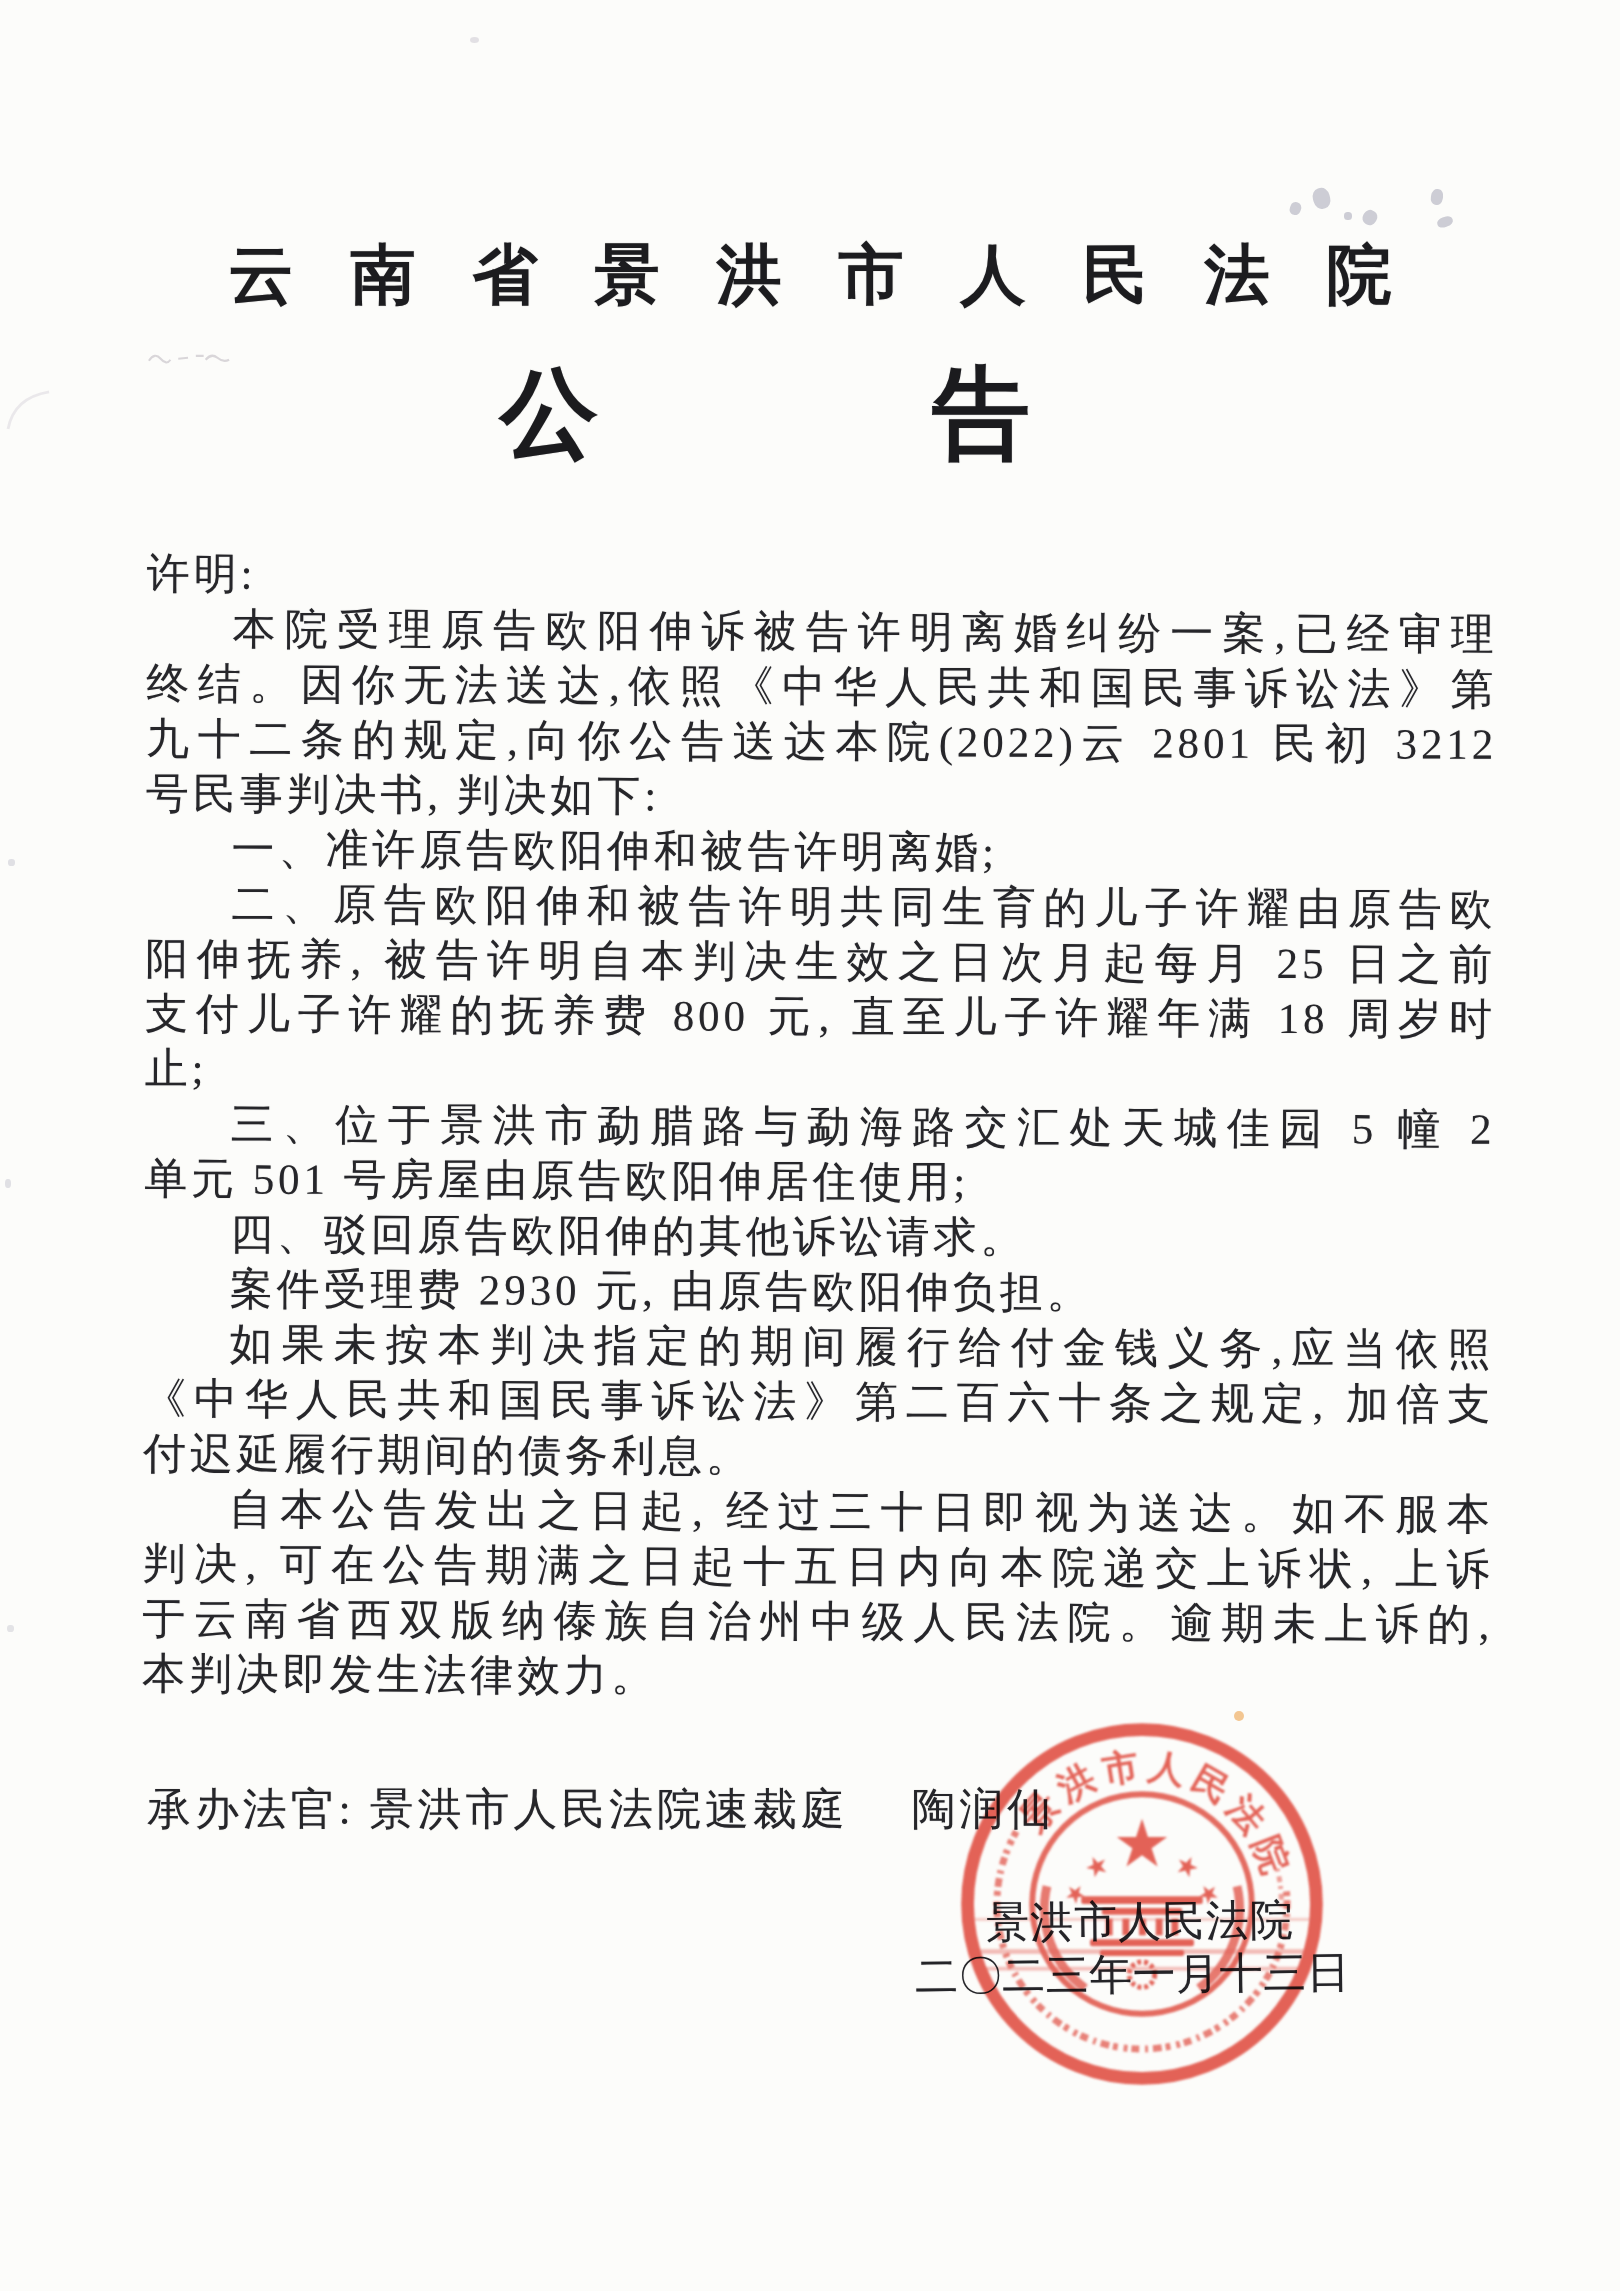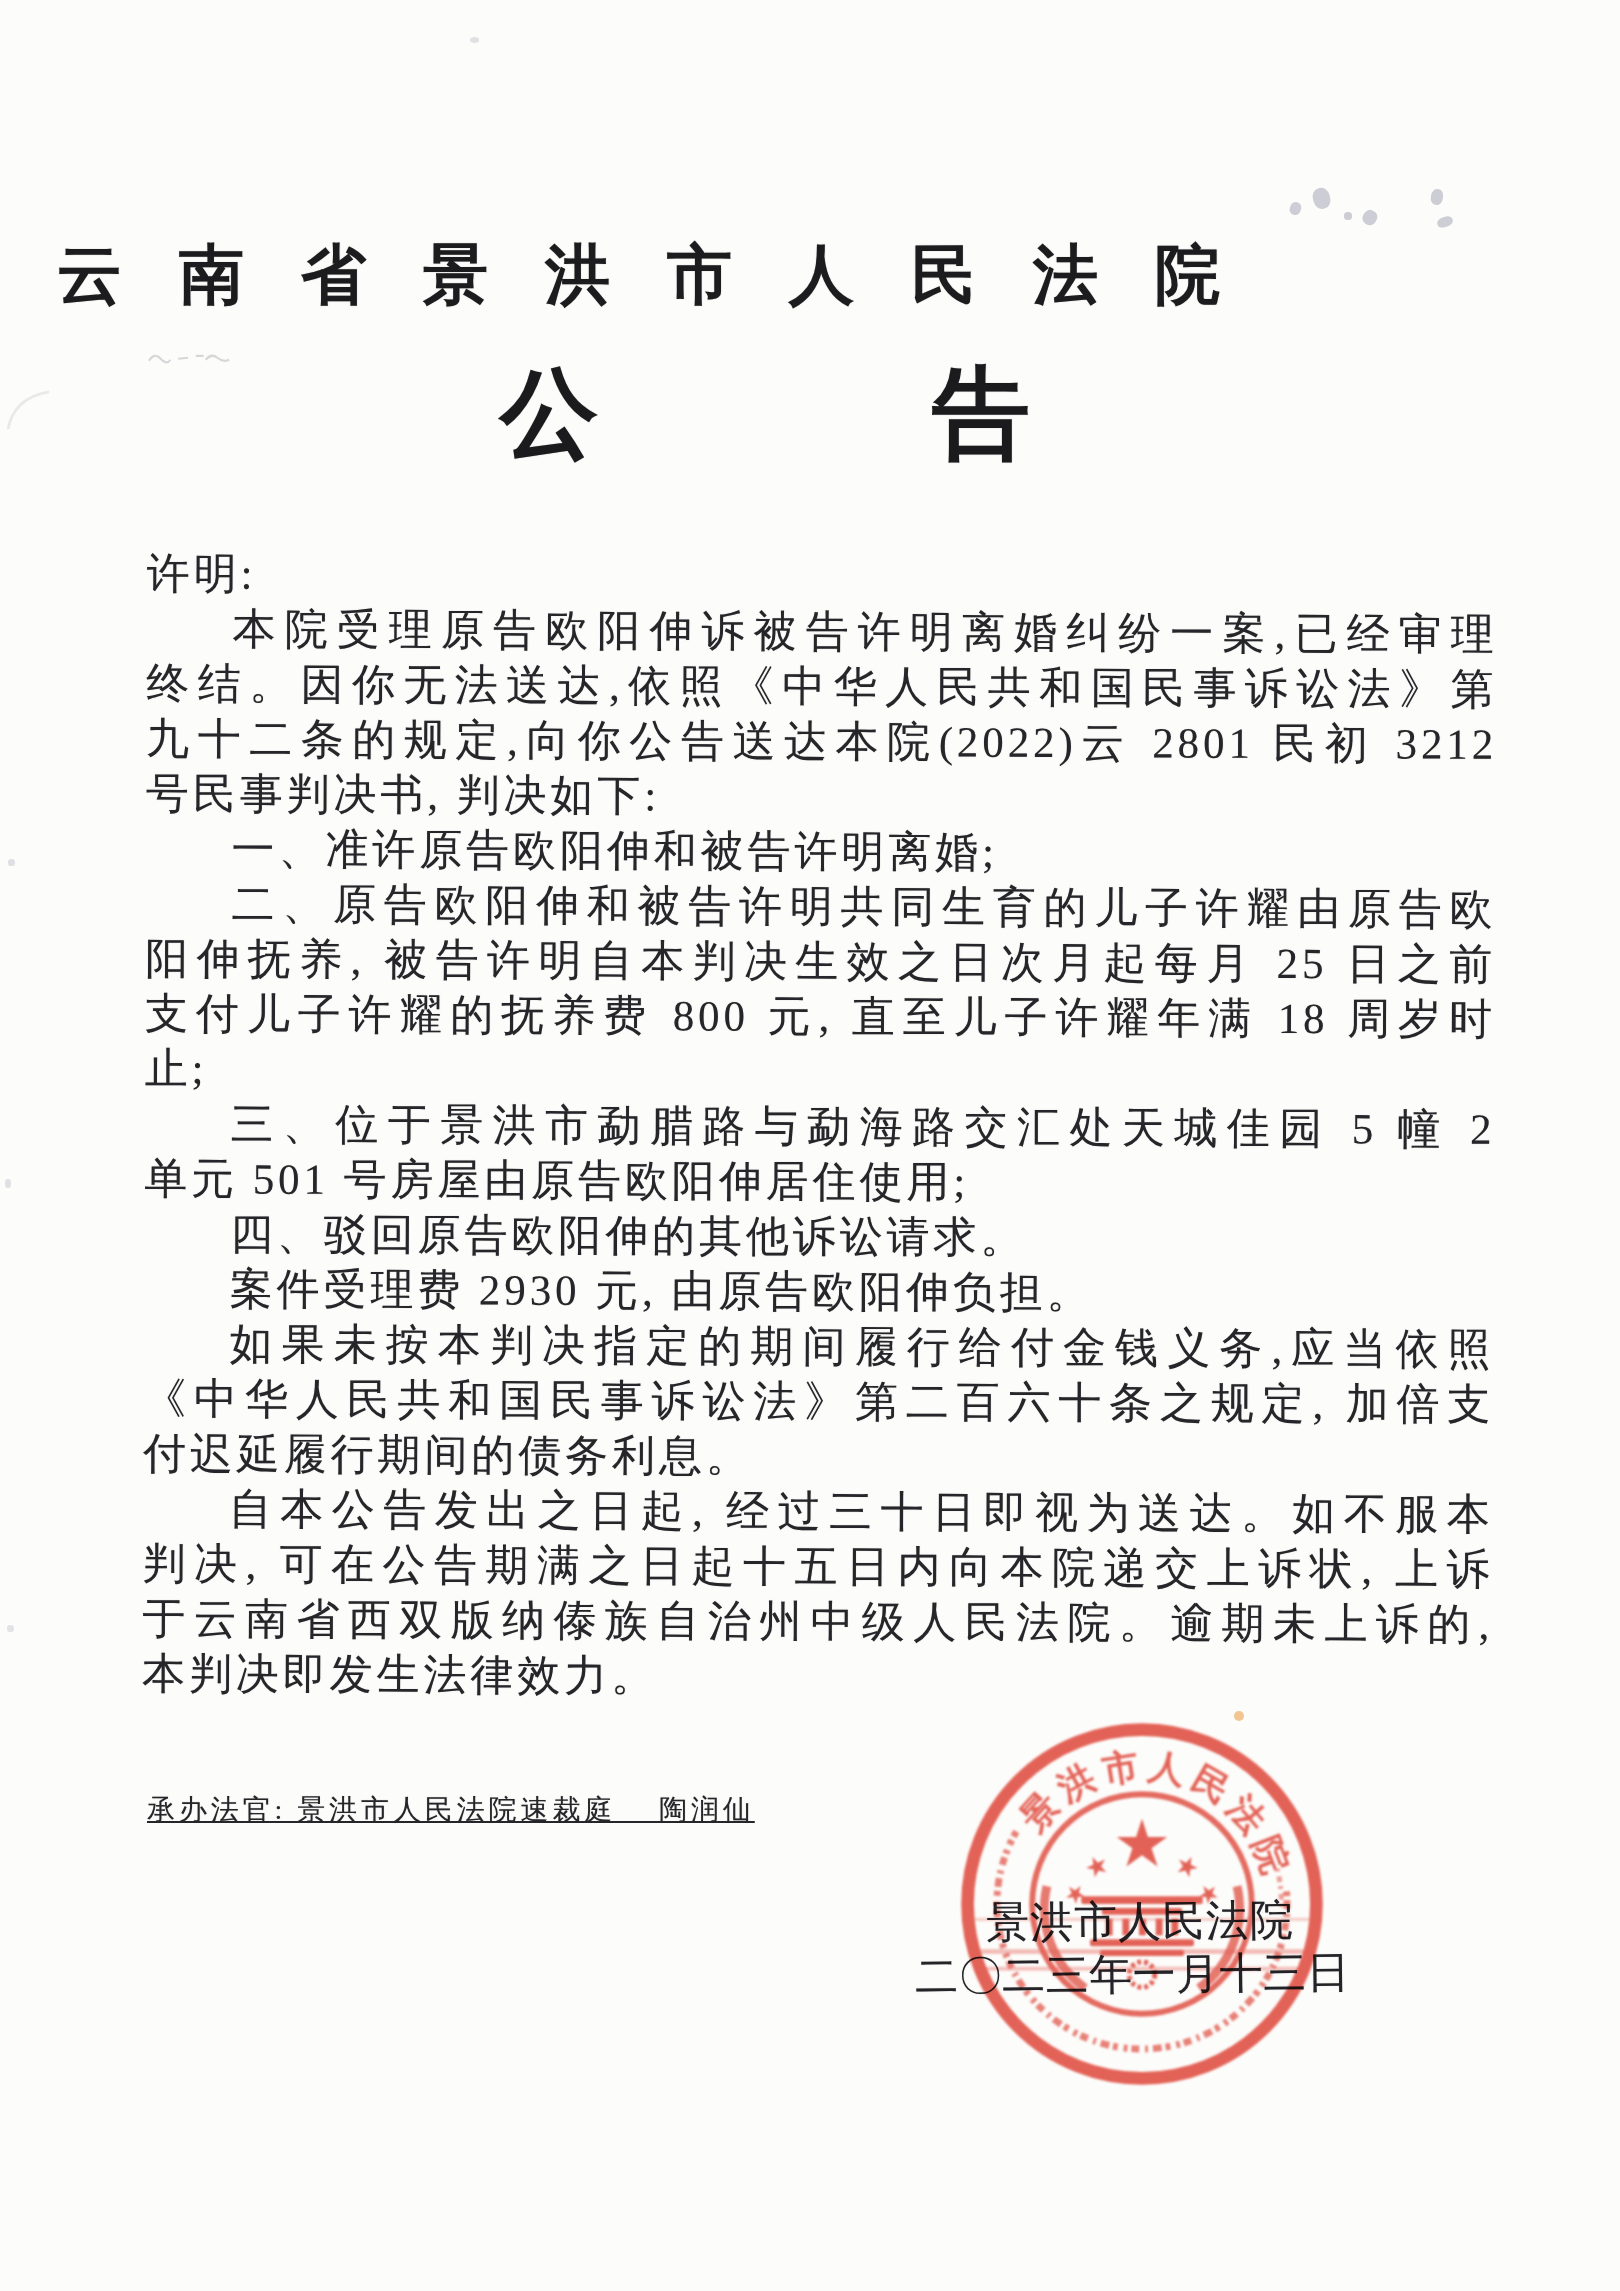--- a/index.html
+++ b/index.html
@@ -3,21 +3,21 @@
 <meta charset="utf-8">
 <style>
   html,body{margin:0;padding:0;background:#e9e9e9;}
   .page{
     position:relative;width:1620px;height:2292px;background:#fcfcfa;
     overflow:hidden;margin:0 auto;
     font-family:"Liberation Serif","DejaVu Serif",serif;color:#28282b;
   }
   .title{
     position:absolute;top:241px;left:0;width:100%;box-sizing:border-box;
-    font-size:65px;font-weight:bold;line-height:1.05;
+    text-align:center;font-size:65px;font-weight:bold;line-height:1.05;
     letter-spacing:57px;padding-left:57px;color:#1c1c1f;
     text-shadow:0 0 1px rgba(30,30,34,.45);
   }
   .subtitle{
     position:absolute;top:365px;left:-45px;width:100%;box-sizing:border-box;
     text-align:center;font-size:98px;font-weight:bold;line-height:1.02;
     letter-spacing:118px;padding-left:118px;color:#1b1b1e;
     text-shadow:0 0 1px rgba(30,30,34,.4);
   }
   .body-lines{
@@ -28,24 +28,23 @@
     height:55px;line-height:55px;font-size:43px;letter-spacing:3.9px;
     text-align:left;color:#26262a;text-shadow:0 0 1px rgba(35,35,40,.35);
     white-space:nowrap;
   }
   .bline.just{
     white-space:normal;text-align:justify;text-align-last:justify;
     text-justify:inter-character;
   }
   .bline.ind{text-indent:86px;}
   .judge-line{
-    position:absolute;left:147px;top:1782px;font-size:28px;line-height:55px;
+    position:absolute;left:147px;top:1782px;font-size:44px;line-height:55px;
     letter-spacing:3.9px;color:#26262a;text-shadow:0 0 1px rgba(35,35,40,.35);
     white-space:nowrap;
-    text-decoration:underline;
   }
   .sig-court{
     position:absolute;left:986px;top:1898px;font-size:43px;line-height:47px;
     letter-spacing:1px;color:#242428;transform:rotate(-0.5deg);
     text-shadow:0 0 1px rgba(35,35,40,.35);white-space:nowrap;z-index:3;
   }
   .sig-date{
     position:absolute;left:915px;top:1951px;font-size:43px;line-height:47px;
     letter-spacing:0.5px;color:#242428;transform:rotate(-0.6deg);
     text-shadow:0 0 1px rgba(35,35,40,.35);white-space:nowrap;z-index:3;

